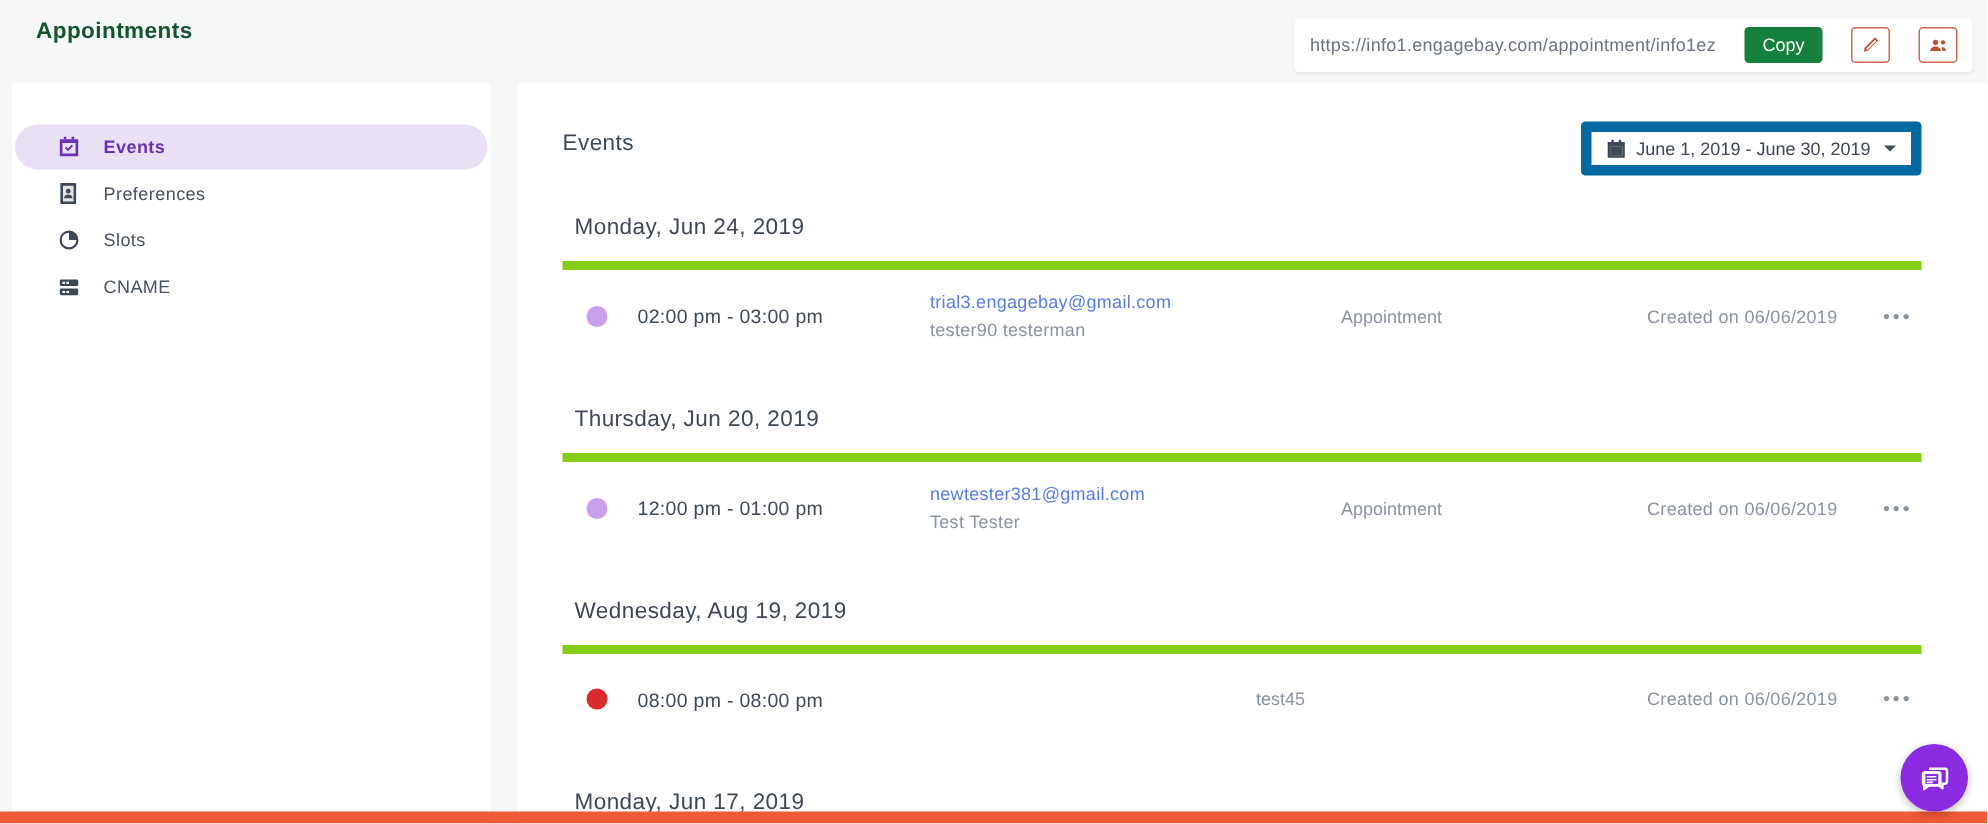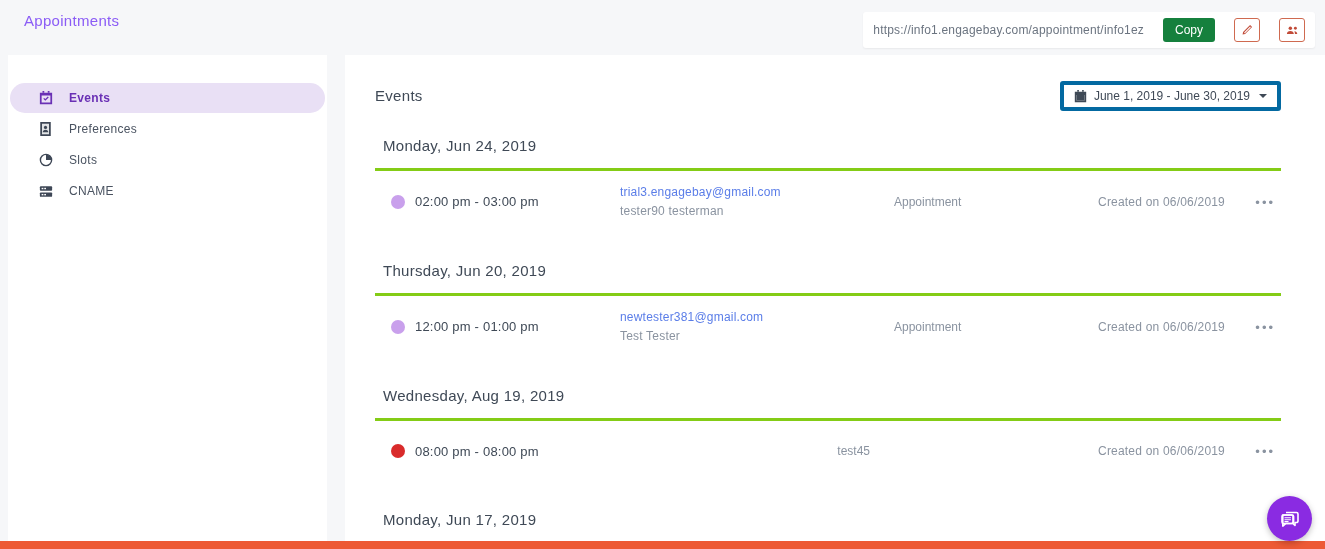--- a/index.html
+++ b/index.html
@@ -9,21 +9,21 @@
     background:#f6f7f9;
     color:#3f4956;
     position:relative;
   }
 
   
   .topbar {
     height:55px; display:flex; align-items:flex-start;
     justify-content:space-between; padding:12px 10px 0 24px;
   }
-  .page-title { font-size:15px; color:#8b5cf6; letter-spacing:.3px; }
+  .page-title { font-size:15px; color:#14532d; letter-spacing:.3px;font-weight:bold; }
   .url-box {
     display:flex; align-items:center; gap:19px;
     background:#ffffff; border-radius:3px; padding:6px 10px;
     box-shadow:0 1px 2px rgba(0,0,0,.06);
   }
   .url-text { font-size:12px; color:#6b7480; letter-spacing:.2px; }
   .copy-btn {
     background:#15803d; color:#fff; font-size:12px; border:none;
     padding:5px 12px; border-radius:3px; cursor:pointer;
   }
@@ -51,37 +51,37 @@
     font-size:12px; color:#4a5361; cursor:pointer; letter-spacing:.3px;
   }
   .nav-item .nav-ic { width:15px; height:15px; display:flex; align-items:center; justify-content:center; color:#3e4756; }
   .nav-item.active { background:#e9e0f5; color:#6a30b5; font-weight:bold; }
   .nav-item.active .nav-ic { color:#6a30b5; }
 
   
   .main-head { display:flex; justify-content:space-between; align-items:flex-start; margin-bottom:18px; }
   .main-title { font-size:15px; color:#3f4956; letter-spacing:.3px; padding-top:6px; }
   .date-filter {
-    display:flex; align-items:center; gap:7px; border:4px solid #0369a1;
+    display:flex; align-items:center; gap:7px; border:7px solid #0369a1;
     background:#fff; border-radius:3px; padding:4px 10px; font-size:12px;
     color:#3f4956; cursor:pointer;
   }
   .caret { width:0; height:0; border-left:4px solid transparent; border-right:4px solid transparent; border-top:4px solid #3f4956; margin-left:2px; }
 
   
   .group { margin-bottom:26px; }
   .group-date {
     font-size:15px; color:#3f4956; letter-spacing:.3px;
-    padding:8px 0 14px 8px; border-bottom:3px solid #84cc16;
+    padding:8px 0 14px 8px; border-bottom:6px solid #84cc16;
   }
   .event-row {
     display:grid; grid-template-columns:245px 250px 145px 1fr 56px;
     align-items:center; min-height:56px; padding:14px 0 10px 0;
   }
-  .cell-time { display:flex; align-items:center; gap:10px; padding-left:16px; }
+  .cell-time { display:flex; align-items:center; gap:20px; padding-left:16px; }
   .dot { width:14px; height:14px; border-radius:50%; flex:none; }
   .time-text { font-size:13px; color:#3f4956; letter-spacing:.2px; }
   .contact .email { font-size:12px; color:#5a7de8; margin-bottom:5px; letter-spacing:.2px; cursor:pointer; }
   .contact .cname { font-size:12px; color:#8a93a0; letter-spacing:.2px; }
   .cell-title { font-size:12px; color:#8a93a0; text-align:right; }
   .cell-type { font-size:12px; color:#8a93a0; padding-left:24px; }
   .cell-created { font-size:12px; color:#8a93a0; letter-spacing:.2px;text-align:right; }
   .cell-created.shifted { grid-column:3 / 5; padding-left:28px; }
   .cell-menu { text-align:right; padding-right:6px; }
   .menu-dots { color:#8a93a0; font-size:13px; letter-spacing:2px; cursor:pointer; line-height:6px; }

